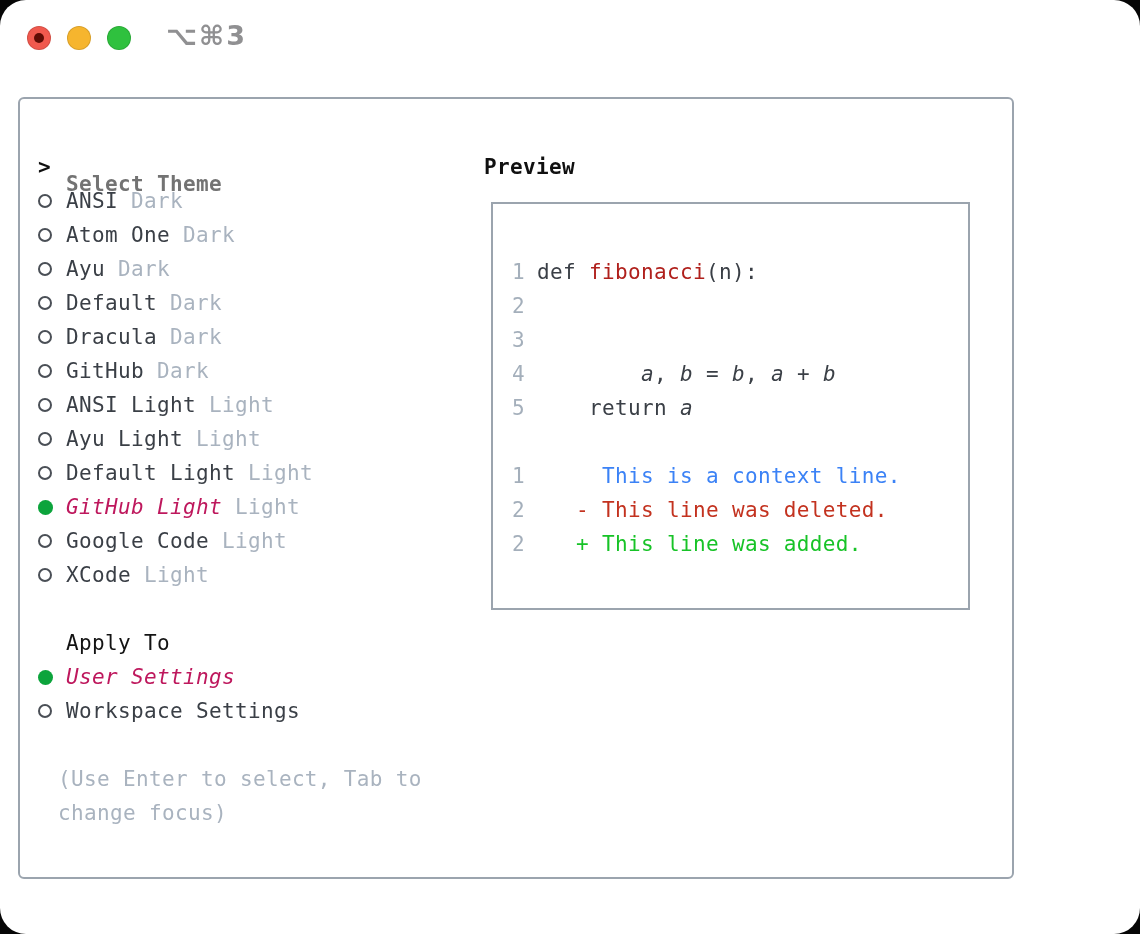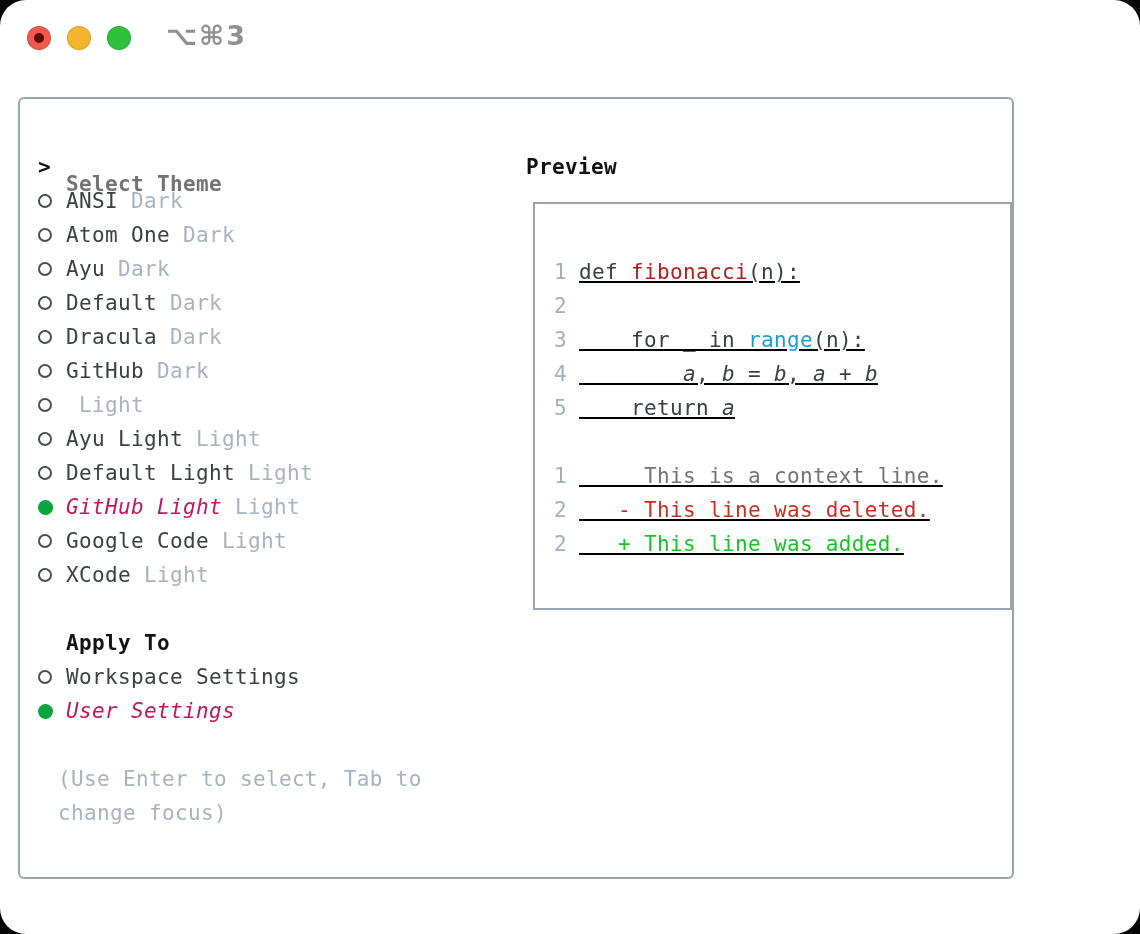--- a/index.html
+++ b/index.html
@@ -49,41 +49,41 @@
     border:2.5px solid #4a4f56; background:transparent;
   }
   .radio.filled { border:none; background:#0ca43c; width:15px; height:15px; }
   .prompt { font-weight:bold; color:#101010; font-size:21px; }
   .hdr-label { font-weight:bold; color:#737373;margin-top:34px; }
   .t-name { color:#3a3f46; }
   .t-name.selected { color:#be185d;font-style:italic; }
   .t-suffix { color:#a9b3bf; margin-left:13px; }
   .apply-label { color:#131313; }
   .hint-line { color:#a9b3bf;margin-left:20px; }
-  .indent { padding-left:28px;font-weight:bold; }
+  .indent { padding-left:28px; }
   
-  .preview-col { position:absolute; left:506px; top:51px; width:500px; }
+  .preview-col { position:absolute; left:464px; top:51px; width:500px; }
   .preview-title { font-weight:bold; color:#101010; }
   .preview-box {
     margin-top:18px; margin-left:7px; width:479px; height:408px;
     border:2px solid #9ba4ae; background:#fff;
     padding:51px 0 0 18px; overflow:hidden;
   }
   .code-row { height:34px; line-height:34px; font-size:21px; letter-spacing:0.35px;
     white-space:pre; display:flex; }
   .ln { width:14px; flex:none; text-align:right; color:#a4afbb; }
-  .code-text { margin-left:12px;text-decoration:underline; }
+  .code-text { margin-left:12px; }
   
   .tok-plain   { color:#3a3f46; }
   .tok-kw      { color:#3a3f46; }
   .tok-fn      { color:#b0201c; }
   .tok-num     { color:#0f7d76; }
   .tok-builtin { color:#1b9dd6; }
   .tok-var     { color:#3a3f46; font-style:italic; }
-  .tok-ctx     { color:#737373;text-align:right; }
+  .tok-ctx     { color:#3b82f6;text-align:right; }
   .tok-del     { color:#c3321f; }
   .tok-add     { color:#17c327; }
 </style>
 </head>
 <body>
 
 <div class="window">
 
   <div class="titlebar">
     <div class="light light-red"></div>
@@ -100,55 +100,55 @@
         <span class="hdr-label">Select Theme</span>
       </div>
 
       <div id="theme-list">
           <div class="mono-row"><span class="bullet-col"><span class="radio"></span></span><span class="t-name">ANSI</span><span class="t-suffix">Dark</span></div>
           <div class="mono-row"><span class="bullet-col"><span class="radio"></span></span><span class="t-name">Atom One</span><span class="t-suffix">Dark</span></div>
           <div class="mono-row"><span class="bullet-col"><span class="radio"></span></span><span class="t-name">Ayu</span><span class="t-suffix">Dark</span></div>
           <div class="mono-row"><span class="bullet-col"><span class="radio"></span></span><span class="t-name">Default</span><span class="t-suffix">Dark</span></div>
           <div class="mono-row"><span class="bullet-col"><span class="radio"></span></span><span class="t-name">Dracula</span><span class="t-suffix">Dark</span></div>
           <div class="mono-row"><span class="bullet-col"><span class="radio"></span></span><span class="t-name">GitHub</span><span class="t-suffix">Dark</span></div>
-          <div class="mono-row"><span class="bullet-col"><span class="radio"></span></span><span class="t-suffix">Light</span></div>
+          <div class="mono-row"><span class="bullet-col"><span class="radio"></span></span><span class="t-name">ANSI Light</span><span class="t-suffix">Light</span></div>
           <div class="mono-row"><span class="bullet-col"><span class="radio"></span></span><span class="t-name">Ayu Light</span><span class="t-suffix">Light</span></div>
           <div class="mono-row"><span class="bullet-col"><span class="radio"></span></span><span class="t-name">Default Light</span><span class="t-suffix">Light</span></div>
           <div class="mono-row"><span class="bullet-col"><span class="radio filled"></span></span><span class="t-name selected">GitHub Light</span><span class="t-suffix">Light</span></div>
           <div class="mono-row"><span class="bullet-col"><span class="radio"></span></span><span class="t-name">Google Code</span><span class="t-suffix">Light</span></div>
           <div class="mono-row"><span class="bullet-col"><span class="radio"></span></span><span class="t-name">XCode</span><span class="t-suffix">Light</span></div>
         </div>
 
       <div class="spacer"></div>
 
       <div class="mono-row indent">
         <span class="apply-label">Apply To</span>
       </div>
 
       <div id="apply-list">
+          <div class="mono-row"><span class="bullet-col"><span class="radio filled"></span></span><span class="t-name selected">User Settings</span></div>
           <div class="mono-row"><span class="bullet-col"><span class="radio"></span></span><span class="t-name">Workspace Settings</span></div>
-          <div class="mono-row"><span class="bullet-col"><span class="radio filled"></span></span><span class="t-name selected">User Settings</span></div>
         </div>
 
       <div class="spacer"></div>
 
       <div id="hint-text">
           <div class="mono-row hint-line">(Use Enter to select, Tab to</div>
           <div class="mono-row hint-line">change focus)</div>
         </div>
     </div>
 
     <div class="preview-col">
       <div class="mono-row">
         <span class="preview-title">Preview</span>
       </div>
       <div class="preview-box" id="preview-box">
           <div class="code-row"><span class="ln">1</span><span class="code-text"><span class="tok-kw">def </span><span class="tok-fn">fibonacci</span><span class="tok-plain">(n):</span></span></div>
           <div class="code-row"><span class="ln">2</span></div>
-          <div class="code-row"><span class="ln">3</span><span class="code-text"><span class="tok-plain">    for _ in </span><span class="tok-builtin">range</span><span class="tok-plain">(n):</span></span></div>
+          <div class="code-row"><span class="ln">3</span></div>
           <div class="code-row"><span class="ln">4</span><span class="code-text"><span class="tok-plain">        </span><span class="tok-var">a</span><span class="tok-plain">, </span><span class="tok-var">b</span><span class="tok-plain"> = </span><span class="tok-var">b</span><span class="tok-plain">, </span><span class="tok-var">a</span><span class="tok-plain"> + </span><span class="tok-var">b</span></span></div>
           <div class="code-row"><span class="ln">5</span><span class="code-text"><span class="tok-plain">    return </span><span class="tok-var">a</span></span></div>
           <div class="code-row"><span class="ln"></span><span class="code-text"></span></div>
           <div class="code-row"><span class="ln">1</span><span class="code-text"><span class="tok-ctx">     This is a context line.</span></span></div>
           <div class="code-row"><span class="ln">2</span><span class="code-text"><span class="tok-del">   - This line was deleted.</span></span></div>
           <div class="code-row"><span class="ln">2</span><span class="code-text"><span class="tok-add">   + This line was added.</span></span></div>
         </div>
     </div>
 
   </div>

